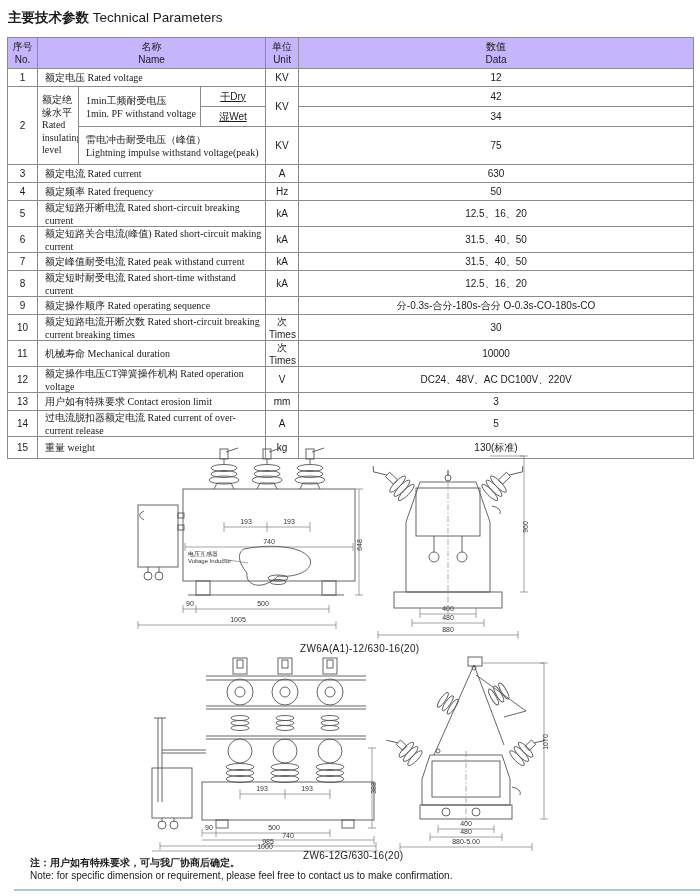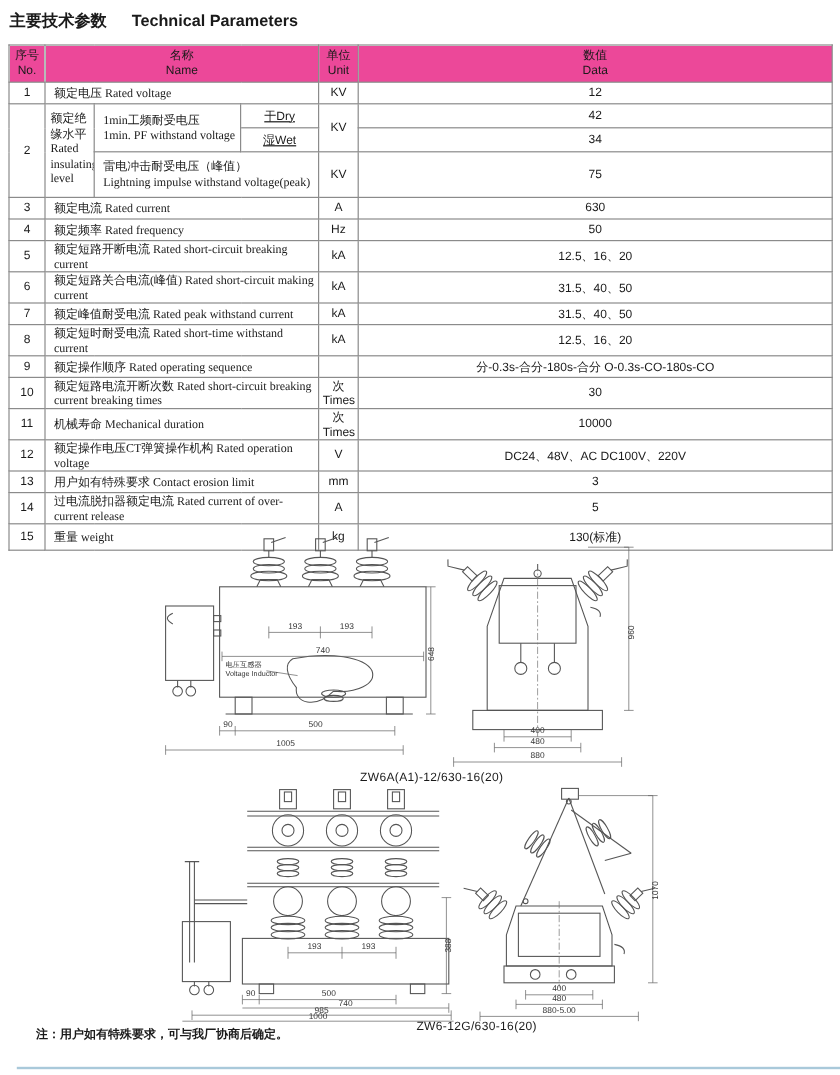--- a/index.html
+++ b/index.html
@@ -1,47 +1,47 @@
 <!DOCTYPE html>
 <html><head>
 <meta charset="utf-8">
 <style>
   html,body{margin:0;padding:0;}
   body{width:700px;height:896px;background:#ffffff;font-family:"Liberation Sans",sans-serif;color:#1a1a1a;position:relative;overflow:hidden;}
   .page{position:absolute;inset:0;}
   .sec-title{position:absolute;font-size:13.5px;white-space:nowrap;}
   .sec-title .zh{font-weight:bold;}
-  .sec-title .en{font-weight:bold;margin-left:17px;}
+  .sec-title .en{font-weight:normal;}
   #title1{left:8px;top:9px;}
   #title2{left:8px;top:419px;}
 
   table.params{position:absolute;left:7px;top:37px;width:686px;border-collapse:collapse;table-layout:fixed;}
   table.params td,table.params th{border:1px solid #8b8b8b;font-size:10px;font-weight:normal;padding:0 3px;overflow:hidden;}
-  table.params thead th{background:#ec4899;text-align:center;height:30px;line-height:1.35;}
+  table.params thead th{background:#c4b5fd;text-align:center;height:30px;line-height:1.35;}
   table.params thead th span{display:block;}
   .c-no{text-align:center;}
   .c-name{text-align:left;padding-left:7px !important;font-family:Liberation Serif, serif;}
   .c-group{padding-left:4px !important;line-height:1.25;}
   .c-cond{text-align:center;text-decoration:underline;}
   .c-unit{text-align:center;}
   .c-data{text-align:center;}
   tr.simple{height:18px;}
   tr.r2a,tr.r2b{height:20px;}
   tr.r2c{height:38px;}
   tr.r15{height:22px;}
   .blk{display:block;line-height:1.3;}
 
   .drawing{position:absolute;}
   #dwg1{left:126px;top:447px;}
   #dwg2{left:358px;top:442px;}
   #dwg3{left:144px;top:652px;}
   #dwg4{left:376px;top:647px;}
   .caption{position:absolute;font-size:10px;letter-spacing:.3px;white-space:nowrap;}
   #cap1{left:300px;top:643px;}
-  #cap2{left:303px;top:850px;margin-left:44px;}
+  #cap2{left:303px;top:850px;}
   .note{position:absolute;left:30px;top:857px;font-size:10px;line-height:1.25;}
   .note .zh{font-weight:bold;}
   .bottom-rule{position:absolute;left:14px;right:0px;top:889px;height:2px;background:#a9c9da;}
   svg .ln{stroke:#555;fill:none;stroke-width:0.9;}
   svg .thin{stroke:#777;fill:none;stroke-width:0.6;}
   svg .dim{stroke:#666;fill:none;stroke-width:0.6;}
   svg text{font-family:"Liberation Sans",sans-serif;fill:#333;}
   svg .dt{font-size:7px;text-anchor:middle;}
   svg .lbl{font-size:6px;text-anchor:start;}
   .dashc{stroke-dasharray:6 2 1.5 2;}
@@ -494,16 +494,17 @@
     <text class="dt" x="172" y="95" transform="rotate(-90 172 95)">1070</text>
     <text class="dt" x="90" y="179">400</text>
     <text class="dt" x="90" y="187">480</text>
     <text class="dt" x="90" y="197">880-5.00</text>
   </svg>
 
   <div id="cap2" class="caption">ZW6-12G/630-16(20)</div>
 
   <div class="note">
     <div class="zh">注：用户如有特殊要求，可与我厂协商后确定。</div>
+    <div class="en">Note: for specific dimension or requirement, please feel free to contact us to make confirmation.</div>
   </div>
 
   <div class="bottom-rule"></div>
 </div>
 
 </body></html>

